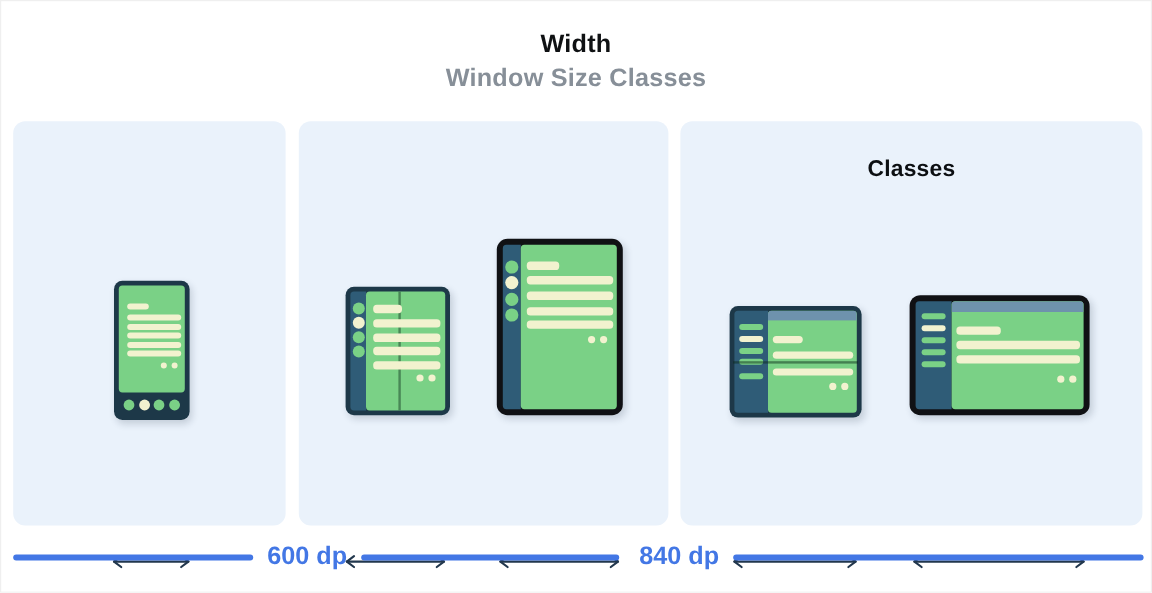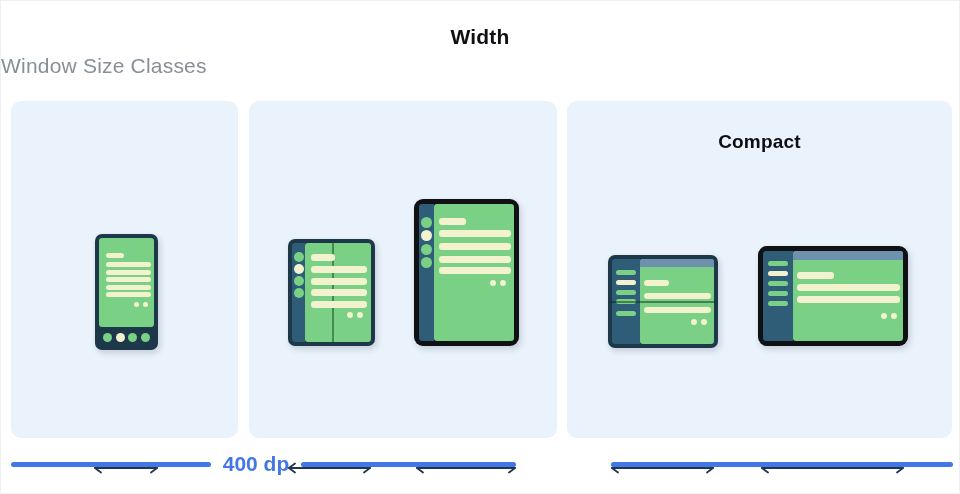--- a/index.html
+++ b/index.html
@@ -5,22 +5,22 @@
   :root{
     --panel-bg:#EAF2FB; --frame-navy:#1D3848; --frame-black:#101114;
     --slate:#2F5C77; --green:#7AD186; --cream:#F2F2CF; --appbar:#6E92AD;
     --blue:#4377E5; --gray:#878F98; --title:#0F1113; --arrow:#22374D;
   }
   *{margin:0;padding:0;box-sizing:border-box;}
   body{font-family:"Liberation Sans",sans-serif;background:#fff;}
   .page{position:relative;width:960px;height:494px;background:#fff;overflow:hidden;border:1px solid #efefef;}
   .title{position:absolute;top:24px;left:0;width:100%;text-align:center;
          font-size:21px;font-weight:bold;color:var(--title);letter-spacing:.2px;}
-  .subtitle{position:absolute;top:53px;left:0;width:100%;text-align:left;
-         font-size:21px;font-weight:normal;color:var(--gray);letter-spacing:.2px;}
+  .subtitle{position:absolute;top:53px;left:0;width:100%;text-align:center;
+         font-size:21px;font-weight:bold;color:var(--gray);letter-spacing:.2px;}
   .panel{position:absolute;top:100px;height:337px;background:var(--panel-bg);border-radius:10px;}
   .panel-compact{left:10px;width:227px;}
   .panel-medium{left:248px;width:308px;}
   .panel-expanded{left:566px;width:385px;}
   .panel h2{position:absolute;top:30px;left:0;width:100%;text-align:center;
          font-size:19px;font-weight:bold;color:#0C0F12;letter-spacing:.2px;}
   .device{position:absolute;box-shadow:2px 3px 6px rgba(25,45,65,.18);}
   .navyframe{background:var(--frame-navy);border-radius:7px;}
   .blackframe{background:var(--frame-black);border-radius:9px;}
   .screen,.content{position:absolute;background:var(--green);border-radius:3px;overflow:hidden;}
@@ -130,21 +130,21 @@
         <path d="M81 2.5 87 7l-6 4.5"></path>
     </svg>
     <svg class="arrow" style="left:162px;top:360px;" width="110" height="14" viewBox="0 0 110 14">
       <path d="M6 7h98"></path>
         <path d="M12 2.5 6 7l6 4.5"></path>
         <path d="M98 2.5 104 7l-6 4.5"></path>
     </svg>
   </section>
 
   <section class="panel panel-expanded">
-    <h2>Compact</h2>
+    <h2>Classes</h2>
 
     <div class="device navyframe" style="left:41px;top:154px;width:110px;height:93px;">
       <div class="sidebar" style="left:4px;top:4px;bottom:4px;width:28px;border-radius:3px 0 0 3px;">
         <div class="gbar" style="left:4px;top:11px;width:20px;height:5px;"></div>
         <div class="cbar" style="left:4px;top:21px;width:20px;height:5px;border-radius:2.5px;"></div>
         <div class="gbar" style="left:4px;top:31px;width:20px;height:5px;"></div>
         <div class="gbar" style="left:4px;top:40px;width:20px;height:5px;"></div>
         <div class="gbar" style="left:4px;top:52px;width:20px;height:5px;"></div>
       </div>
       <div class="content" style="left:32px;top:4px;right:4px;bottom:4px;">
@@ -186,17 +186,18 @@
         <path d="M101 2.5 107 7l-6 4.5"></path>
     </svg>
     <svg class="arrow" style="left:189px;top:360px;" width="153" height="14" viewBox="0 0 153 14">
       <path d="M6 7h141"></path>
         <path d="M12 2.5 6 7l6 4.5"></path>
         <path d="M141 2.5 147 7l-6 4.5"></path>
     </svg>
   </section>
 
   <div class="ruler-line" style="left:10px;width:200px;"></div>
-  <div class="ruler-label" style="left:215px;">400 dp</div>
+  <div class="ruler-label" style="left:215px;">600 dp</div>
   <div class="ruler-line" style="left:300px;width:215px;"></div>
+  <div class="ruler-label" style="left:525px;">840 dp</div>
   <div class="ruler-line" style="left:610px;width:342px;"></div>
 
 </div>
 
 </body></html>

